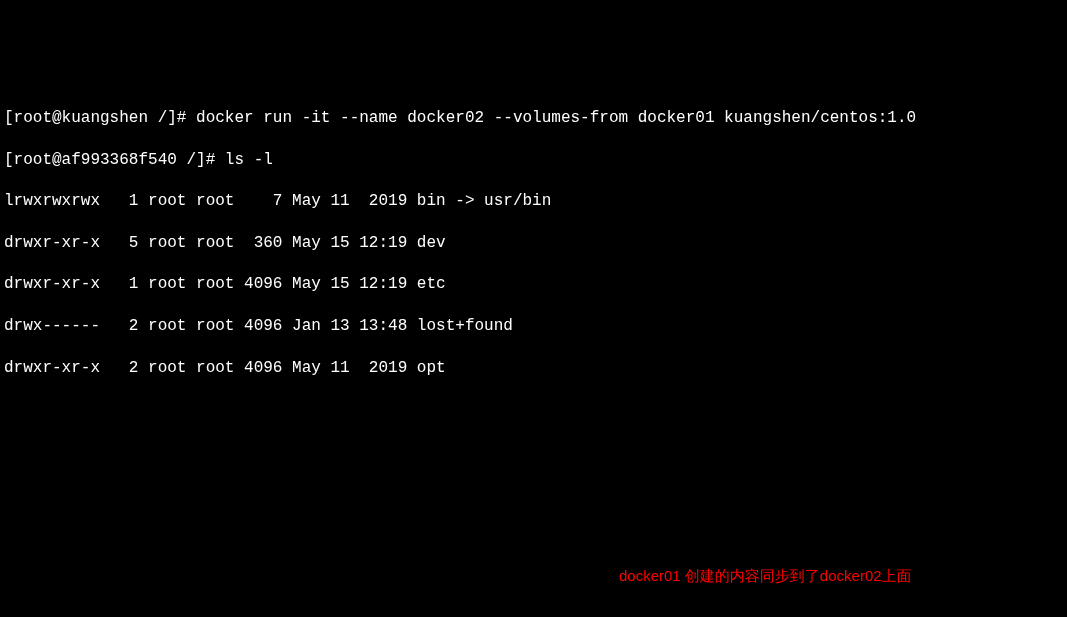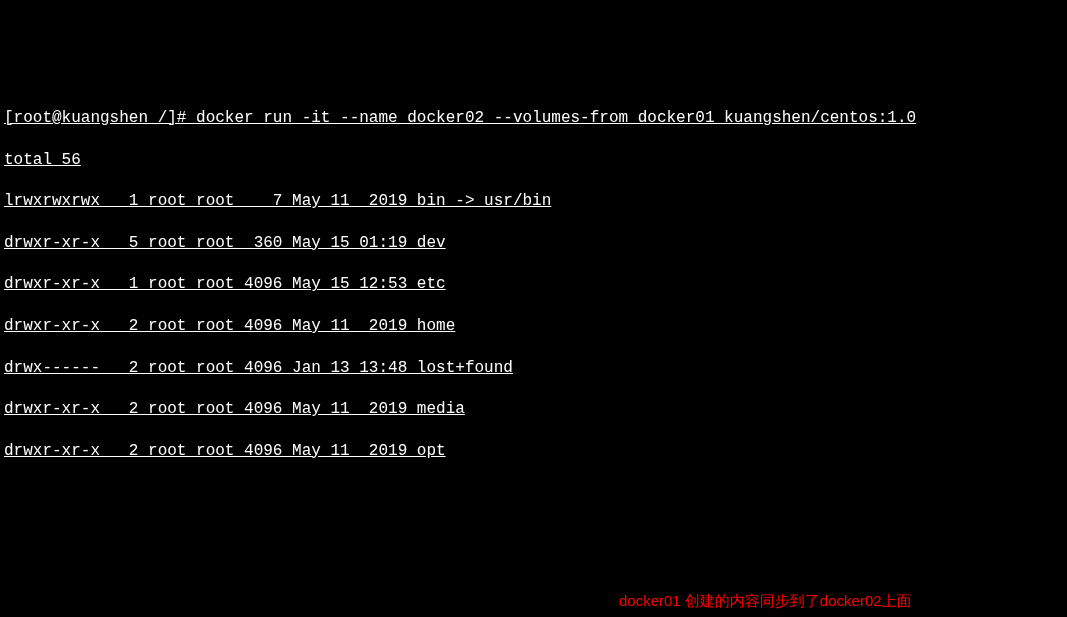--- a/index.html
+++ b/index.html
@@ -14,48 +14,45 @@
       font-size: 16px;
       line-height: 1.3;
       padding: 4px;
       width: 1067px;
       height: 617px;
       overflow: hidden;
       white-space: pre;
     }
     .terminal-line {
       white-space: pre;
-      text-decoration: underline;
     }
     .annotation {
       color: #ff0000;
       position: absolute;
       left: 615px;
-      top: 504px;
+      top: 479px;
       font-family: 'SimSun', 'Microsoft YaHei', sans-serif;
       font-size: 15px;
     }
     .container {
       position: relative;
     }
   </style>
 </head>
 <body>
 
 
 
 <div class="container">
 <div class="terminal-line">[root@kuangshen /]# docker run -it --name docker02 --volumes-from docker01 kuangshen/centos:1.0</div>
-<div class="terminal-line">total 56</div>
+<div class="terminal-line">[root@af993368f540 /]# ls -l</div>
 <div class="terminal-line">lrwxrwxrwx   1 root root    7 May 11  2019 bin -&gt; usr/bin</div>
-<div class="terminal-line">drwxr-xr-x   5 root root  360 May 15 01:19 dev</div>
-<div class="terminal-line">drwxr-xr-x   1 root root 4096 May 15 12:53 etc</div>
-<div class="terminal-line">drwxr-xr-x   2 root root 4096 May 11  2019 home</div>
+<div class="terminal-line">drwxr-xr-x   5 root root  360 May 15 12:19 dev</div>
+<div class="terminal-line">drwxr-xr-x   1 root root 4096 May 15 12:19 etc</div>
 <div class="terminal-line">drwx------   2 root root 4096 Jan 13 13:48 lost+found</div>
-<div class="terminal-line">drwxr-xr-x   2 root root 4096 May 11  2019 media</div>
 <div class="terminal-line">drwxr-xr-x   2 root root 4096 May 11  2019 opt</div>
 
 
 
 
 
 
 
 
 

